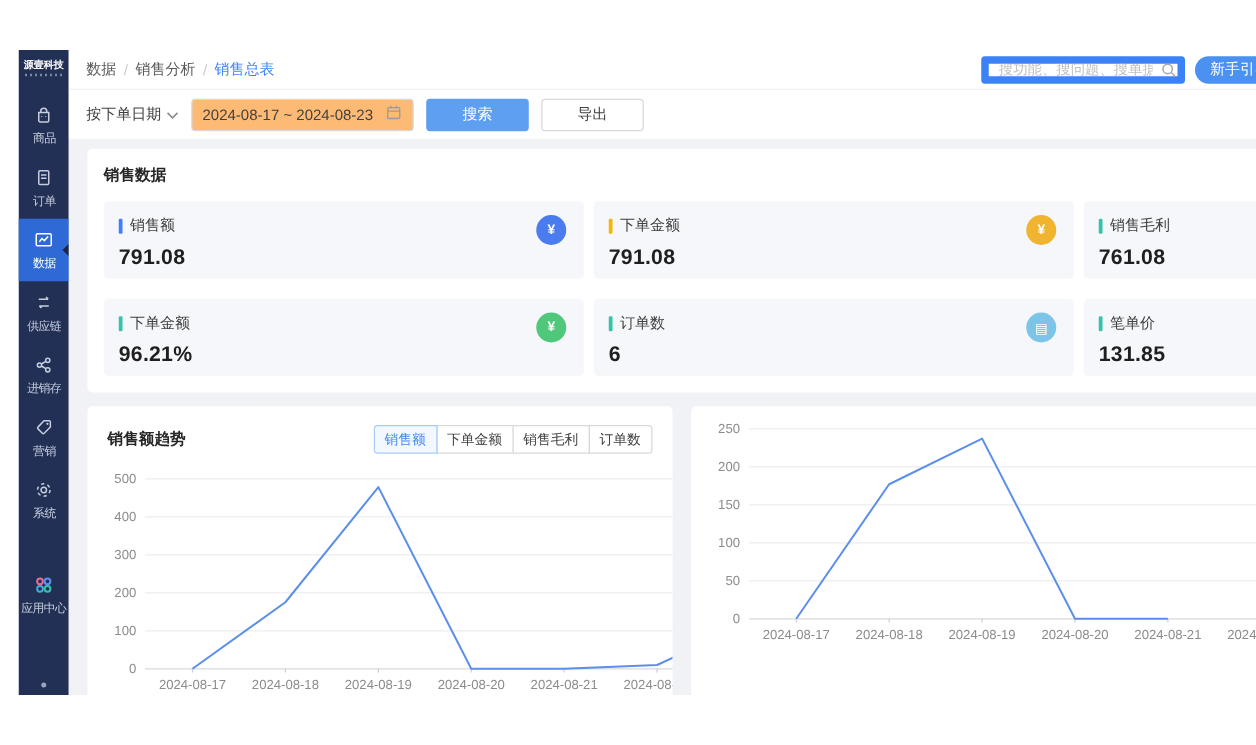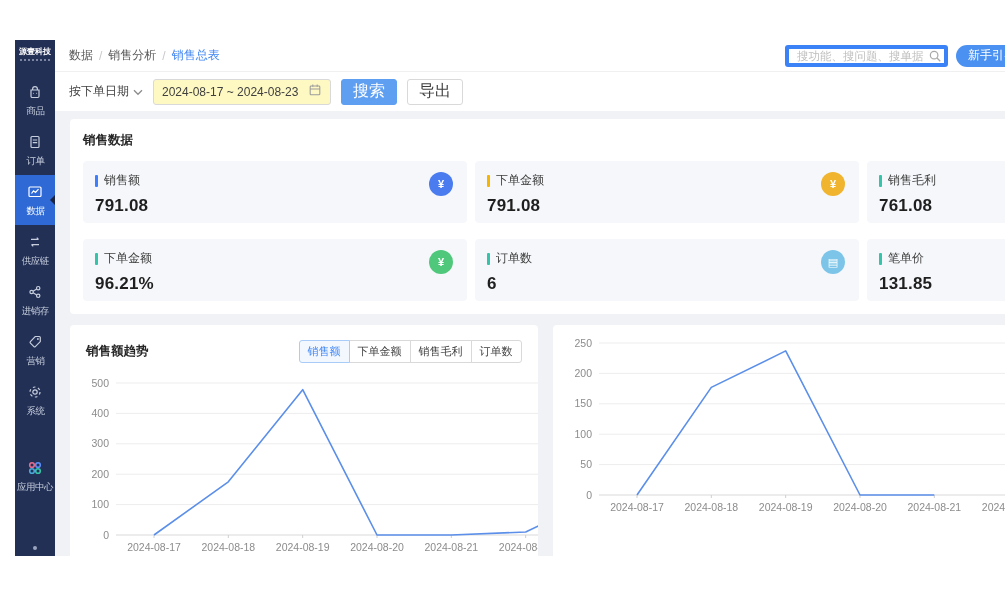--- a/index.html
+++ b/index.html
@@ -25,33 +25,33 @@
 
   
   .main{flex:1;background:#f0f2f5;overflow:hidden;position:relative;}
   .crumb-row{height:31px;background:#fff;border-bottom:1px solid #f0f0f0;display:flex;align-items:center;padding:0 0 0 14px;}
   .crumb{display:flex;align-items:center;gap:6px;font-size:12px;color:#595959;}
   .crumb .sep{color:#c9c9c9;}
   .crumb .link{cursor:pointer;}
   .crumb .current{color:#4086f4;cursor:pointer;}
   .crumb-right{margin-left:auto;display:flex;align-items:center;gap:8px;margin-right:-8px;}
   .search-box{position:relative;width:163px;height:22px;}
-  .search-box input{width:100%;height:100%;box-sizing:border-box;border:4px solid #3b82f6;border-radius:3px;
+  .search-box input{width:100%;height:100%;box-sizing:border-box;border:6px solid #3b82f6;border-radius:3px;
     font-size:11.5px;padding:0 20px 0 8px;color:#333;outline:none;font-family:inherit;}
   .search-box input::placeholder{color:#bfbfbf;}
   .search-icon{position:absolute;right:6px;top:4px;}
   .guide-btn{height:22px;padding:0 12px;background:#4b91f1;color:#fff;font-size:12px;border:none;border-radius:12px;
     display:flex;align-items:center;cursor:pointer;white-space:nowrap;font-family:inherit;}
 
   .filter-row{height:39px;background:#fff;display:flex;align-items:center;padding:0 14px;gap:10px;}
   .date-type{display:flex;align-items:center;gap:4px;font-size:12px;color:#404040;cursor:pointer;}
-  .date-input{width:178px;height:26px;box-sizing:border-box;border:1px solid #d9d9d9;border-radius:3px;background:#fef9c3;
+  .date-input{width:178px;height:26px;box-sizing:border-box;border:1px solid #d9d9d9;border-radius:3px;background:#fdba74;
     display:flex;align-items:center;padding:0 8px;font-size:12px;color:#404040;cursor:pointer;}
   .date-input .date-text{flex:1;}
-  .btn{height:26px;padding:0 11px;font-size:16px;border-radius:3px;cursor:pointer;display:flex;align-items:center;font-family:Liberation Sans, sans-serif;}
+  .btn{height:26px;padding:0 28px;font-size:12px;border-radius:3px;cursor:pointer;display:flex;align-items:center;font-family:Liberation Sans, sans-serif;}
   .btn-primary{background:#5e9ff2;color:#fff;border:1px solid #5e9ff2;}
   .btn-plain{background:#fff;color:#404040;border:1px solid #d9d9d9;text-align:right;}
 
   .content{padding:8px 0 0 15px;}
   .panel{background:#fff;border-radius:4px;}
   .stats-panel{width:1150px;padding:13px 13px 13px;box-sizing:border-box;}
   .panel-title{font-size:12.5px;font-weight:bold;color:#262626;}
   .cards{margin-top:12px;display:grid;grid-template-columns:repeat(3,384px);column-gap:8px;row-gap:16px;}
   .card{position:relative;background:#f5f7fa;border-radius:4px;height:62px;box-sizing:border-box;padding:11px 12px;}
   .card-head{display:flex;align-items:center;gap:6px;}

